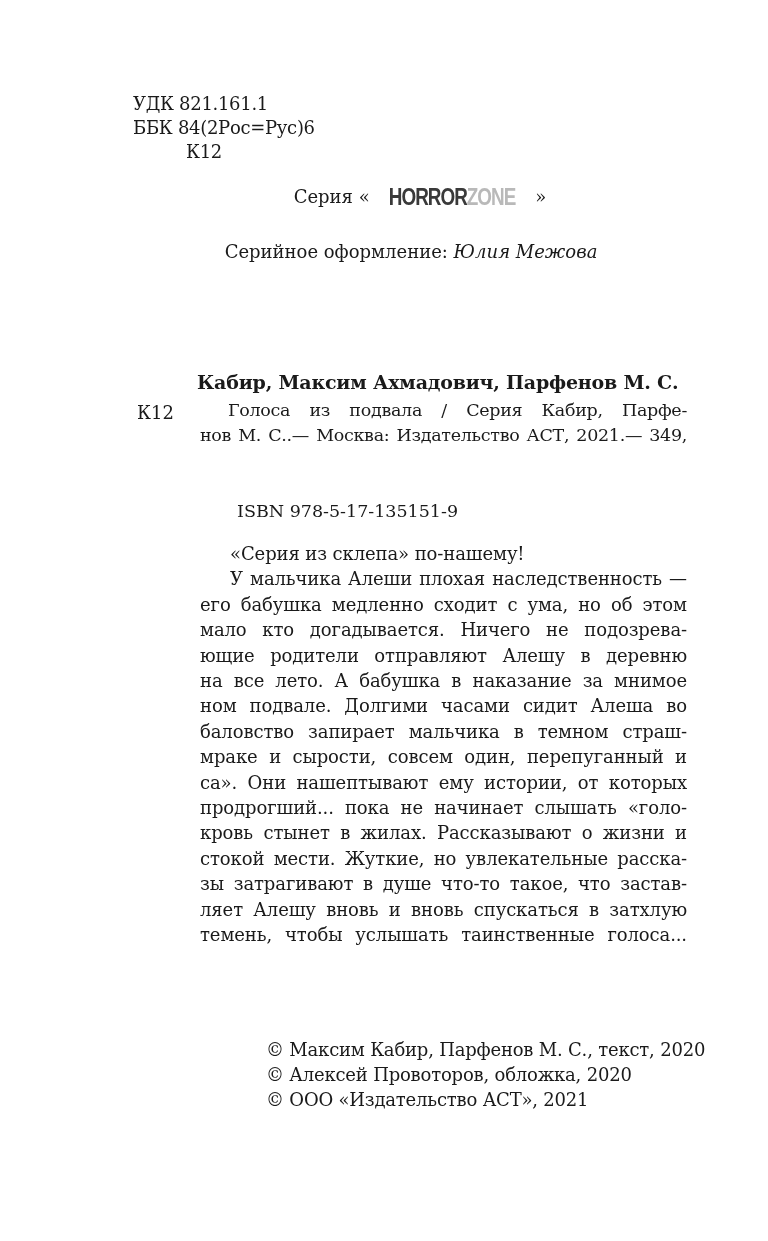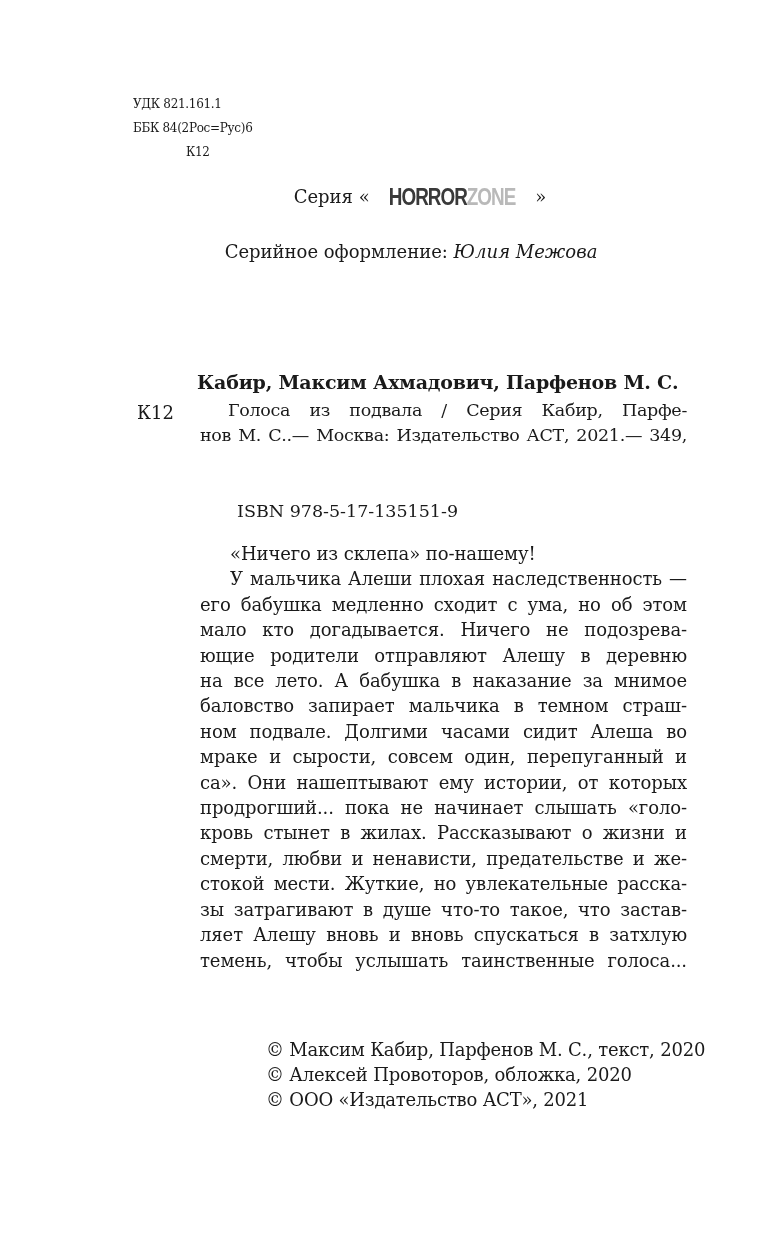--- a/index.html
+++ b/index.html
@@ -12,21 +12,21 @@
       height: 1241px;
       position: relative;
       overflow: hidden;
       font-family: "DejaVu Serif", "Liberation Serif", serif;
       color: #1a1a1a;
     }
     .abs { position: absolute; }
     .codes {
       left: 133px;
       top: 92px;
-      font-size: 12px;
+      font-size: 18px;
       line-height: 24px;
       letter-spacing: -0.3px;
     }
     .codes .k12 { padding-left: 53px; }
     .series {
       left: 0;
       width: 840px;
       top: 184px;
       text-align: center;
       font-size: 18px;
@@ -134,33 +134,32 @@
 <div class="abs k12-side">К12</div>
 
 <div class="abs biblio">
   <span class="line first">Голоса из подвала / Серия Кабир, Парфе-</span>
   <span class="line">нов М. С..— Москва: Издательство АСТ, 2021.— 349,</span>
 </div>
 
 <div class="abs isbn">ISBN 978-5-17-135151-9</div>
 
 <div class="abs annot">
-  <span class="line indent ragged">«Ничего из склепа» по-нашему!</span>
+  <span class="line indent ragged">«Серия из склепа» по-нашему!</span>
   <span class="line indent">У мальчика Алеши плохая наследственность —</span>
   <span class="line">его бабушка медленно сходит с ума, но об этом</span>
   <span class="line">мало кто догадывается. Ничего не подозрева-</span>
   <span class="line">ющие родители отправляют Алешу в деревню</span>
   <span class="line">на все лето. А бабушка в наказание за мнимое</span>
+  <span class="line">ном подвале. Долгими часами сидит Алеша во</span>
   <span class="line">баловство запирает мальчика в темном страш-</span>
-  <span class="line">ном подвале. Долгими часами сидит Алеша во</span>
   <span class="line">мраке и сырости, совсем один, перепуганный и</span>
   <span class="line">са». Они нашептывают ему истории, от которых</span>
   <span class="line">продрогший... пока не начинает слышать «голо-</span>
   <span class="line">кровь стынет в жилах. Рассказывают о жизни и</span>
-  <span class="line">смерти, любви и ненависти, предательстве и же-</span>
   <span class="line">стокой мести. Жуткие, но увлекательные расска-</span>
   <span class="line">зы затрагивают в душе что-то такое, что застав-</span>
   <span class="line">ляет Алешу вновь и вновь спускаться в затхлую</span>
   <span class="line">темень, чтобы услышать таинственные голоса...</span>
 </div>
 
 <div class="abs copyright">
   <span class="row">© Максим Кабир, Парфенов М. С., текст, 2020</span>
   <span class="row">© Алексей Провоторов, обложка, 2020</span>
   <span class="row">© ООО «Издательство АСТ», 2021</span>

